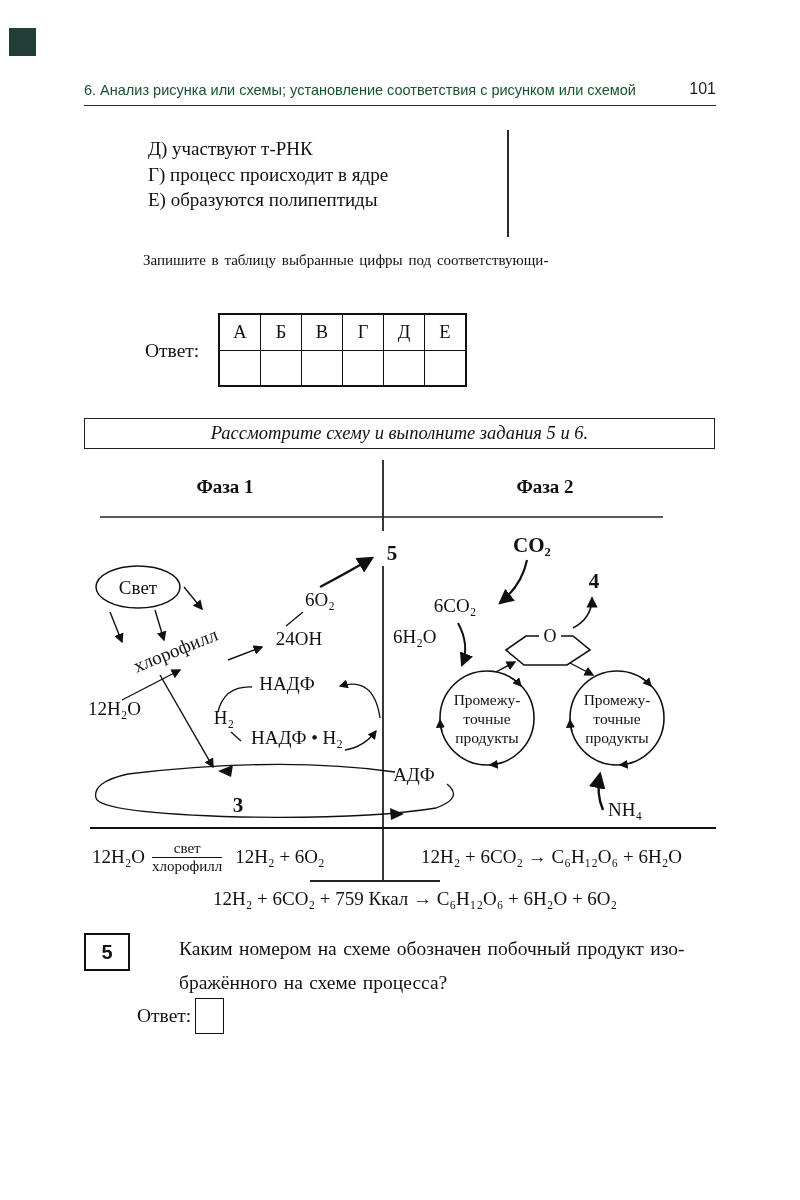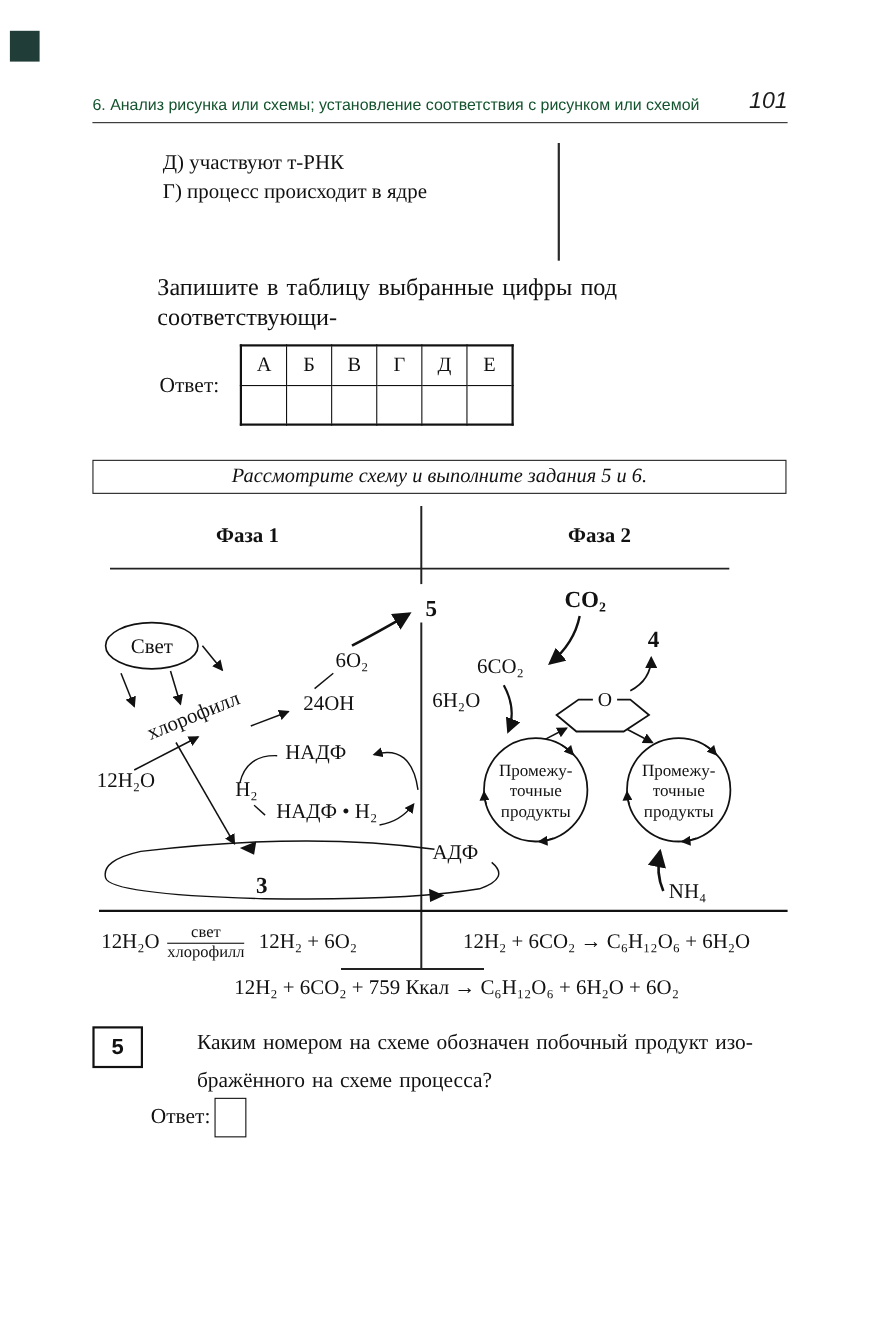--- a/index.html
+++ b/index.html
@@ -5,26 +5,26 @@
   html,body{margin:0;padding:0;}
   body{
     width:800px;height:1200px;background:#ffffff;position:relative;
     font-family:"Liberation Serif",serif;color:#111;overflow:hidden;
   }
   .abs{position:absolute;}
   
   .pg-header{left:84px;top:80px;width:632px;display:flex;justify-content:space-between;
     align-items:flex-end;border-bottom:1.6px solid #2a2a2a;padding-bottom:7px;}
   .pg-header .title{font-family:"Liberation Sans",sans-serif;font-size:14.5px;color:#14532d;}
-  .pg-header .num{font-family:"Liberation Sans",sans-serif;font-size:21px;color:#1c1c1c;font-style:italic;}
+  .pg-header .num{font-family:"Liberation Sans",sans-serif;font-size:16px;color:#1c1c1c;}
   
   .options{left:148px;top:136px;font-size:19px;line-height:25.5px;}
   .vline-options{left:507px;top:130px;width:1.6px;height:107px;background:#2a2a2a;}
   
-  .instruction{left:143px;top:247px;width:580px;font-size:22px;line-height:27px;word-spacing:2px;}
+  .instruction{left:143px;top:247px;width:580px;font-size:15px;line-height:27px;word-spacing:2px;}
   
   .answer-label-1{left:145px;top:340px;font-size:19.5px;}
   table.ans{left:218px;top:313px;border-collapse:collapse;position:absolute;}
   table.ans td{border:1.6px solid #111;width:38px;text-align:center;font-size:18.5px;}
   table.ans tr.hdr td{height:33px;}
   table.ans tr.empty td{height:32px;}
   table.ans{border:2px solid #111;}
   
   .section-box{left:84px;top:418px;width:629px;height:29px;border:1.8px solid #222;
     text-align:center;line-height:29px;font-size:18.5px;font-weight:normal;font-style:italic;}
@@ -53,20 +53,21 @@
 <div class="abs corner-mark"></div>
 
 <div class="abs pg-header">
   <span class="title">6. Анализ рисунка или схемы; установление соответствия с рисунком или схемой</span>
   <span class="num">101</span>
 </div>
 
 <div class="abs options">
   <div>Д) участвуют т-РНК</div>
   <div>Г) процесс происходит в ядре</div>
+  <div>Е) образуются полипептиды</div>
 </div>
 <div class="abs vline-options"></div>
 
 <div class="abs instruction">
   <div>Запишите в таблицу выбранные цифры под соответствующи-</div>
 </div>
 
 <div class="abs answer-label-1">Ответ:</div>
 <table class="ans">
   <tbody>

